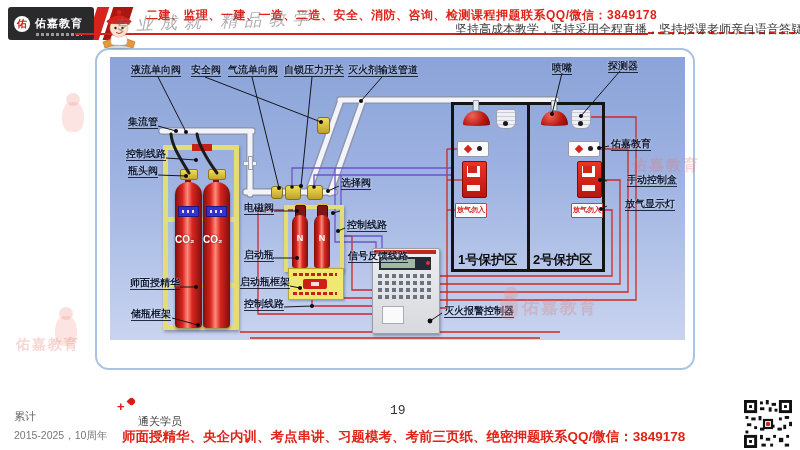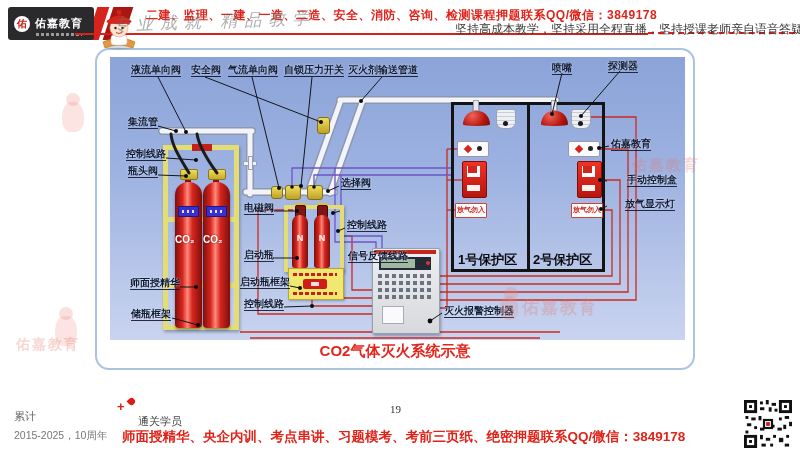--- a/index.html
+++ b/index.html
@@ -94,21 +94,21 @@
                 background:rgba(235,130,120,.25);}
   
   .ft-prefix{left:14px;top:409px;font-size:11px;color:#666;z-index:6;}
   .ft-count{left:38px;top:396px;font-size:27px;font-weight:bold;color:#d81e17;letter-spacing:1px;z-index:6;}
   .ft-plus{left:117px;top:399px;font-size:13px;font-weight:bold;color:#d81e17;z-index:6;}
   .ft-spark{left:128px;top:398px;width:7px;height:7px;border-radius:50% 50% 50% 0;background:#d81e17;
             transform:rotate(45deg);z-index:6;}
   .ft-suffix{left:138px;top:414px;font-size:11px;color:#444;z-index:6;}
   .ft-years{left:14px;top:429px;font-size:10.5px;color:#777;z-index:6;}
   .ft-services{left:122px;top:428px;font-size:13.5px;font-weight:bold;color:#e02318;white-space:nowrap;z-index:6;}
-  .ft-page{left:390px;top:403px;font-size:11px;color:#333;font-family:Liberation Serif, serif;z-index:7;}
+  .ft-page{left:390px;top:403px;font-size:13px;color:#333;font-family:Liberation Mono, monospace;z-index:7;}
   .qr{left:744px;top:400px;z-index:6;}
 </style>
 </head>
 <body>
 
 <div class="slide">
 
   <div class="abs logo-block">
     <span class="logo-badge">佑</span>
     <span class="logo-txt">佑嘉教育</span>
@@ -323,21 +323,20 @@
   <div class="lbl" style="left:341px;top:177px;">选择阀</div>
   <div class="lbl" style="left:348px;top:202px;margin-top:48px;">信号反馈线路</div>
   <div class="lbl" style="left:347px;top:219px;">控制线路</div>
   <div class="lbl" style="left:611px;top:138px;">佑嘉教育</div>
   <div class="lbl" style="left:627px;top:174px;">手动控制盒</div>
   <div class="lbl" style="left:609px;top:198px;margin-left:16px;">放气显示灯</div>
   <div class="lbl" style="left:444px;top:305px;">灭火报警控制器</div>
   <div class="zlabel" style="left:458px;top:251px;">1号保护区</div>
   <div class="zlabel" style="left:533px;top:251px;">2号保护区</div>
 
-  <div class="abs dg-caption">CO2气体灭火系统示意</div>
 
   <div class="blob" style="left:62px;top:102px;width:22px;height:30px;"></div>
   <div class="blob" style="left:55px;top:316px;width:22px;height:30px;"></div>
   <div class="wm" style="left:632px;top:156px;font-size:15px;">佑嘉教育</div>
   <div class="blob" style="left:500px;top:296px;width:18px;height:24px;"></div>
   <div class="wm" style="left:522px;top:296px;font-size:17px;">佑嘉教育</div>
   <div class="wm" style="left:16px;top:336px;font-size:14px;">佑嘉教育</div>
 
   <div class="abs ft-prefix">累计</div>
   <div class="abs ft-plus">+</div>

